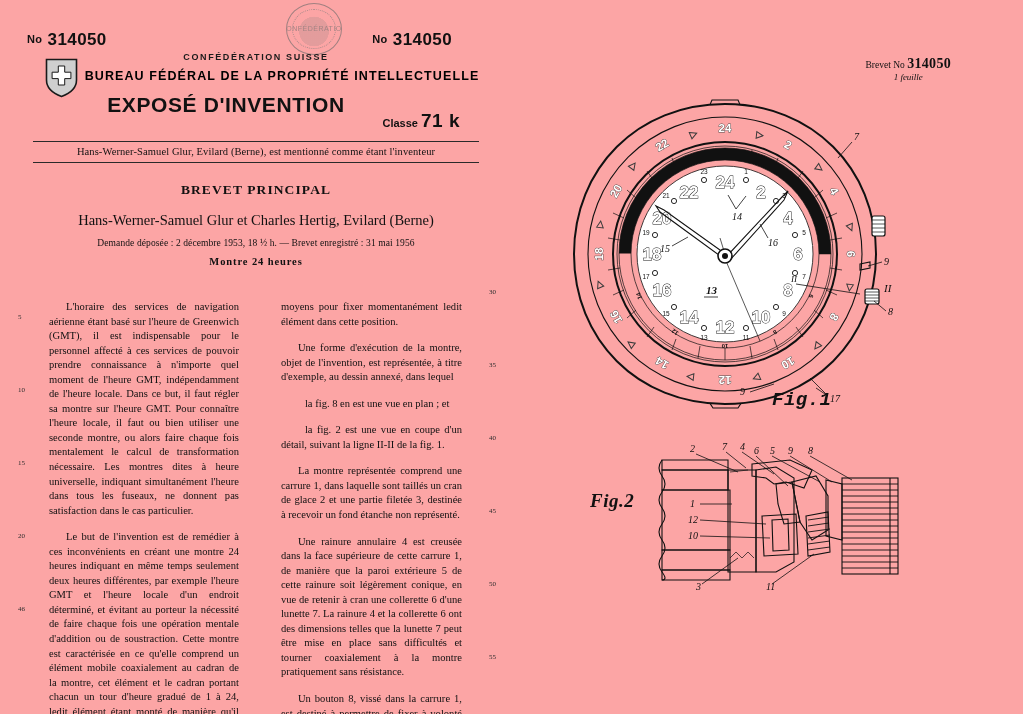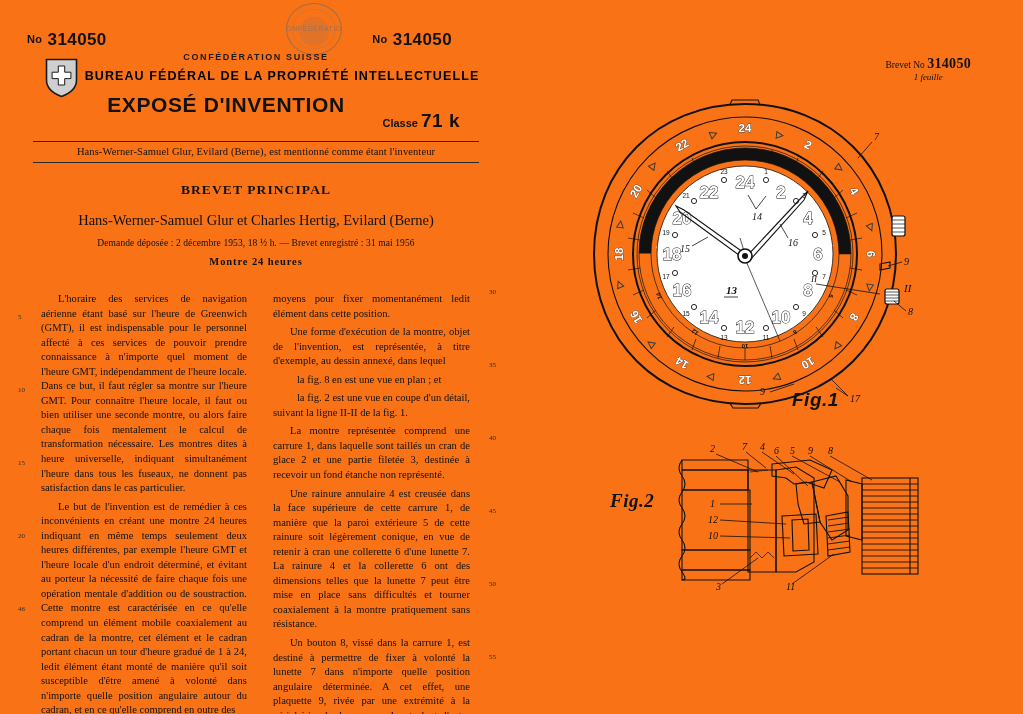--- a/index.html
+++ b/index.html
@@ -7,21 +7,21 @@
     margin: 0; padding: 0;
     width: 1023px; height: 714px;
     background: #ffffff;
     font-family: "Liberation Serif", serif;
     color: #111;
     overflow: hidden;
   }
   #page {
     position: relative;
     width: 1023px; height: 714px;
-    background: #f97316;
+    background: #fca5a5;
   }
 
   
   #doc-pane {
     position: absolute;
     left: 0; top: 0;
     width: 512px; height: 714px;
     padding: 0;
   }
 
@@ -161,21 +161,21 @@
     gap: 0;
   }
   .col {
     position: relative;
     width: 243px;
   }
   .col.col-left  { padding-left: 19px; padding-right: 7px; }
   .col.col-right { padding-left: 11px; padding-right: 24px; }
 
   .col p {
-    margin: 4px;
+    margin: 12px;
     font-family: "Liberation Serif", serif;
     font-size: 10.55px;
     line-height: 14.55px;
     text-align: justify;
     text-justify: inter-word;
     hyphens: manual;
   }
   .col p.indent { text-indent: 17px; }
 
   .linenums {
@@ -190,39 +190,39 @@
   .linenums.right { right: 2px; text-align: right; }
   .linenums span {
     position: absolute;
     display: block;
     white-space: nowrap;
   }
 
   
   #plate {
     position: absolute;
-    left: 508px; top: 0;
+    left: 488px; top: 0;
     width: 511px; height: 714px;
   }
   #brevet-tag {
     position: absolute;
     right: 48px; top: 56px;
     text-align: center;
     font-family: "Liberation Serif", serif;
     line-height: 1.15;
     white-space: nowrap;
   }
   #brevet-tag .bt-line1 { font-size: 9.5px; }
   #brevet-tag .bt-line1 b { font-size: 14px; font-weight: bold; letter-spacing: .3px; }
   #brevet-tag .bt-line2 { font-size: 9px; font-style: italic; }
 
   #fig1-wrap { position: absolute; left: 72px; top: 96px; width: 390px; height: 320px; }
   #fig1-label {
     position: absolute; left: 212px; top: 293px;
-    font-family: Liberation Sans, sans-serif;
+    font-family: Liberation Mono, monospace;
     font-style: italic; font-weight: bold;
     font-size: 19px;
     letter-spacing: .5px;
   }
   #fig2-wrap { position: absolute; left: 92px; top: 412px; width: 370px; height: 185px; }
   #fig2-label {
     position: absolute; left: 10px; top: 78px;
     font-family: "Liberation Serif", serif;
     font-style: italic; font-weight: bold;
     font-size: 19px;

